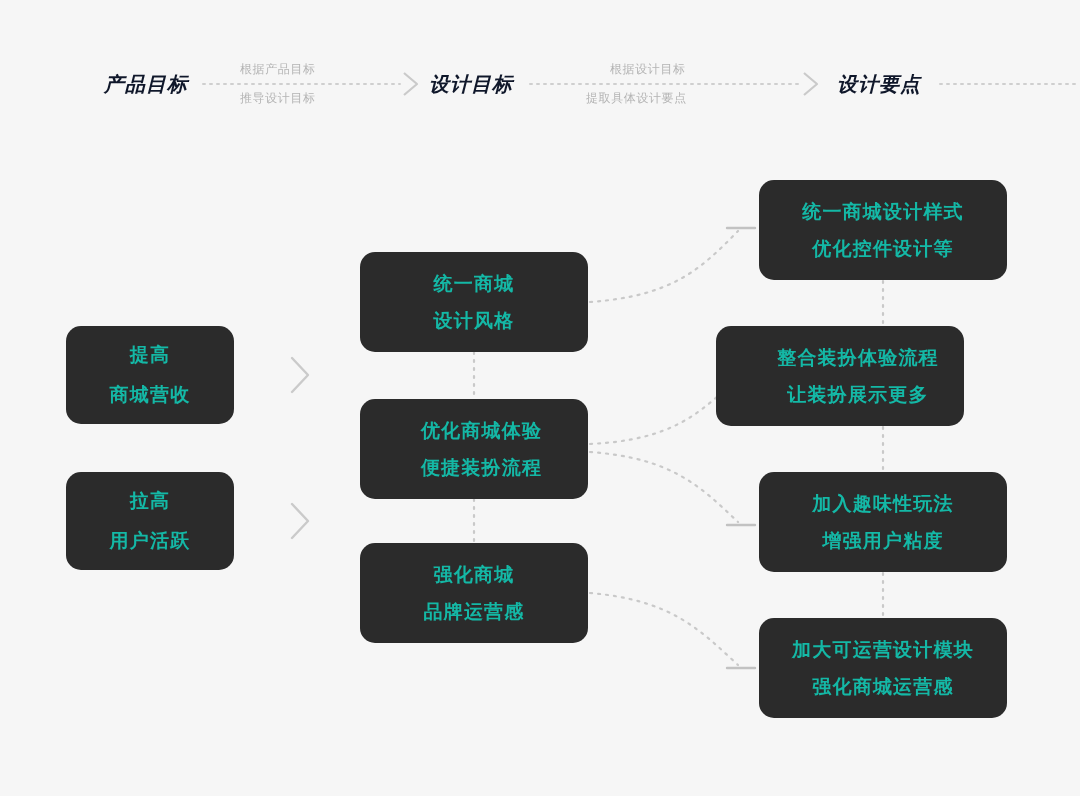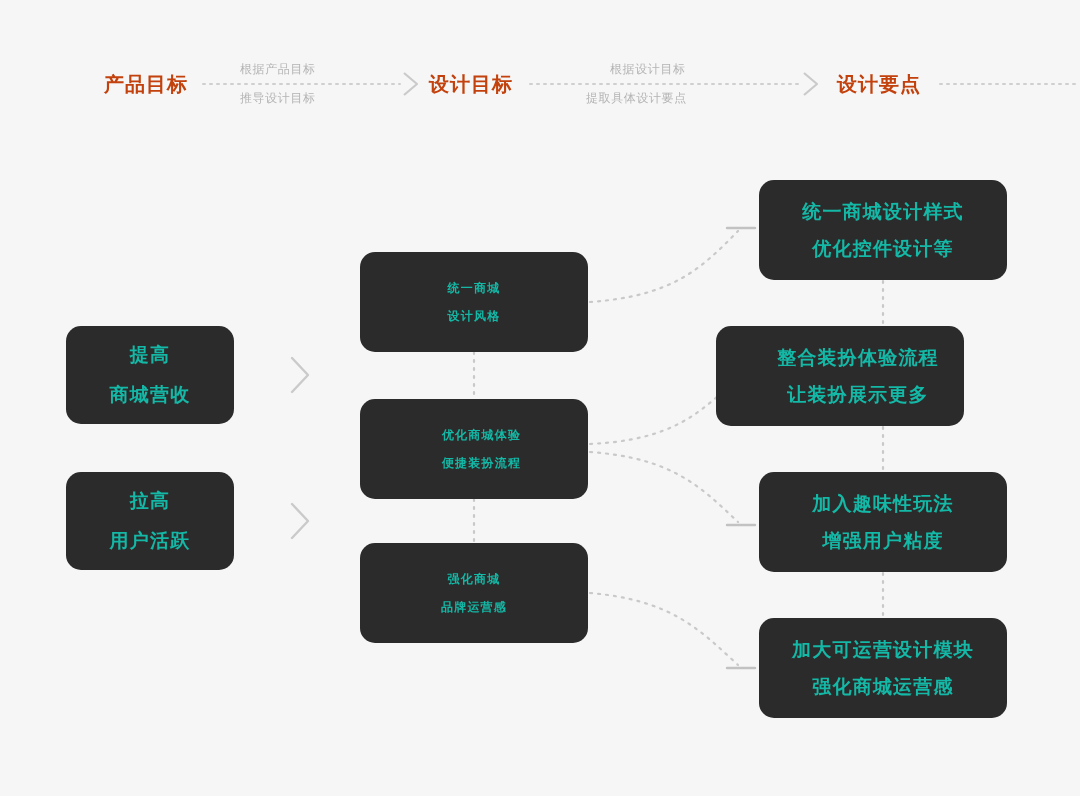--- a/index.html
+++ b/index.html
@@ -21,24 +21,25 @@
     inset: 0;
     width: 1080px;
     height: 796px;
   }
 
   
   .hdr-title {
     position: absolute;
     font-size: 20px;
     font-weight: bold;
-    color: #c2410c;
+    color: #0f172a;
     letter-spacing: 1px;
     white-space: nowrap;
     line-height: 1;
+    font-style: italic;
   }
   .hdr-cap {
     position: absolute;
     font-size: 12px;
     color: #b4b4b4;
     white-space: nowrap;
     letter-spacing: 0.6px;
     line-height: 1;
   }
 
@@ -73,21 +74,21 @@
     height: 98px;
     font-size: 19px;
     font-weight: bold;
     letter-spacing: 1.2px;
   }
   .card.c-left .ln + .ln { margin-top: 14px; }
 
   .card.c-mid {
     width: 228px;
     height: 100px;
-    font-size: 12px;
+    font-size: 19px;
     font-weight: bold;
     letter-spacing: 1.2px;
   }
   .card.c-mid .ln + .ln { margin-top: 11px; }
 
   .card.c-right {
     width: 248px;
     height: 100px;
     font-size: 19px;
     font-weight: bold;

